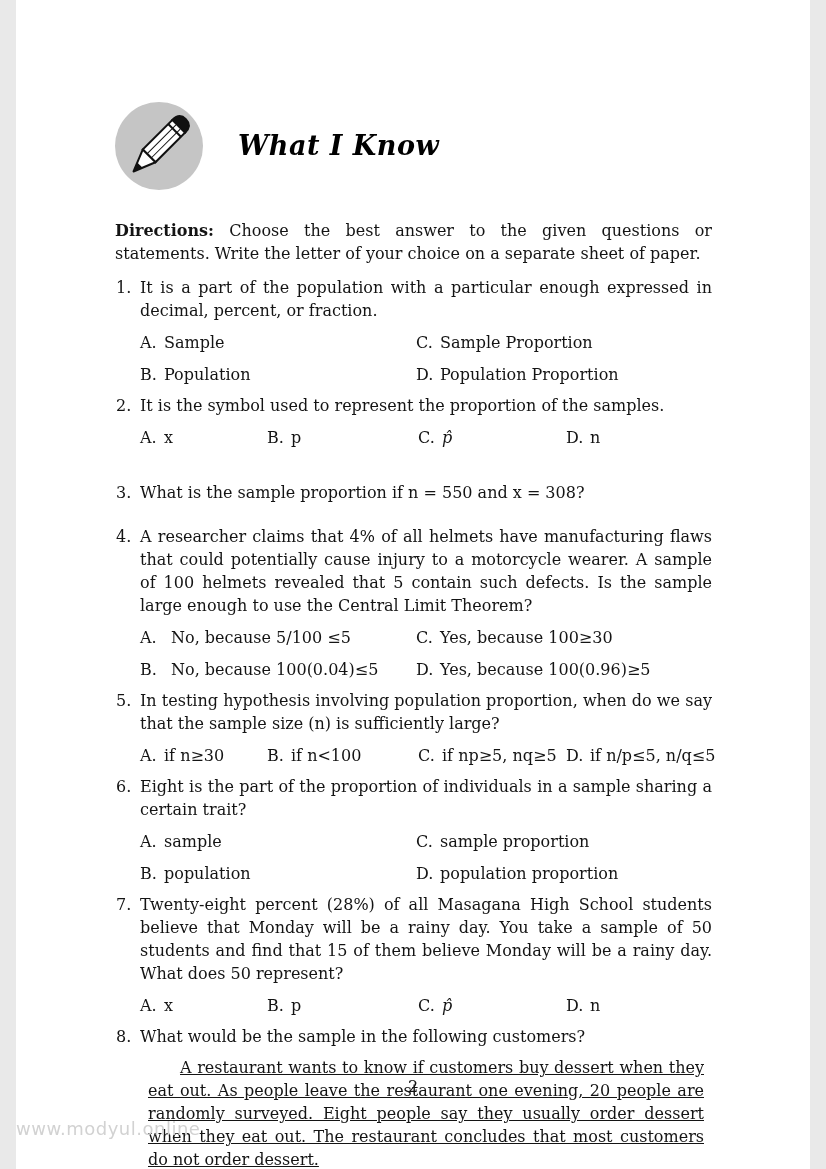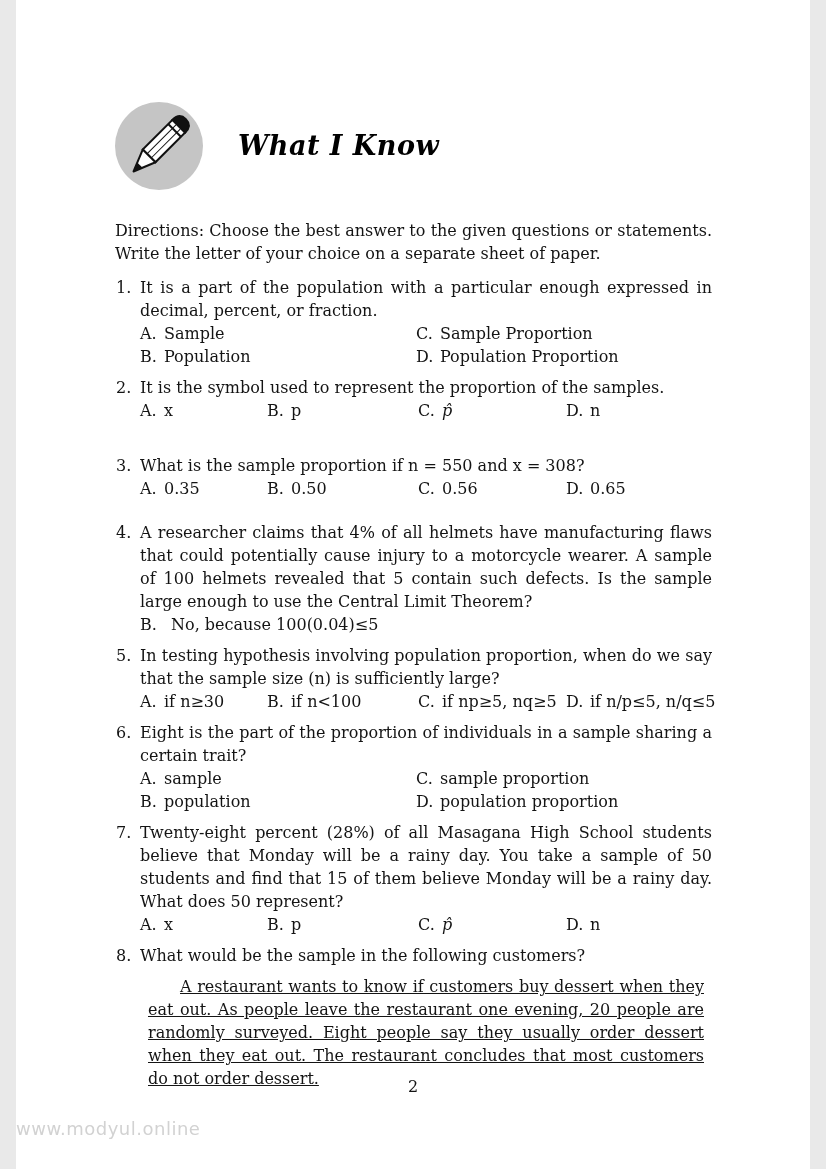--- a/index.html
+++ b/index.html
@@ -14,30 +14,30 @@
   
   .header { display:flex; align-items:center; margin-top:102px; }
   .icon-circle { width:88px; height:88px; flex:0 0 auto; display:block; }
   .page-title {
     margin-left:35px; font-size:27px; line-height:30px;
     font-weight:bold; font-style:italic; letter-spacing:0.5px; color:#000;
   }
 
   
   .directions { margin:29px 0 11px 0; text-align:justify; }
-  .directions .dlabel { font-weight:normal; }
+  .directions .dlabel { font-weight:bold; }
 
   
   .q { position:relative; padding-left:25px; margin-bottom:8px; }
   .q.sp-lg { margin-top:32px; }
   .q.sp-md { margin-top:21px; }
   .qnum { position:absolute; left:1px; top:0; }
   .qtext { margin:0; text-align:justify; }
   .qpara { margin:8px; text-align:justify; text-indent:32px;text-decoration:underline; }
-  .opts { display:grid; }
+  .opts { display:grid;margin-top:9px; }
   .opts.cols2 { grid-template-columns:276px 1fr; }
   .opts.cols4 { grid-template-columns:127px 151px 148px 1fr; }
   .opt { white-space:nowrap; }
   .lbl { display:inline-block; min-width:24px; }
   .lbl.w { min-width:31px; }
   .otext.math { font-style:italic; }
 
   
   .page-number {
     position:absolute; left:0; right:0; top:1075px;
@@ -95,33 +95,32 @@
           <div class="opt"><span class="lbl">A.</span><span class="otext">x</span></div>
           <div class="opt"><span class="lbl">B.</span><span class="otext">p</span></div>
           <div class="opt"><span class="lbl">C.</span><span class="otext math">p̂</span></div>
           <div class="opt"><span class="lbl">D.</span><span class="otext">n</span></div>
         </div>
       </div>
 
       <div class="q sp-lg">
         <span class="qnum">3.</span>
         <p class="qtext">What is the sample proportion if n = 550 and x = 308?</p>
-        <div class="opts cols4">
-          <div class="opt"><span class="lbl">A.</span><span class="otext">0.35</span></div>
-          <div class="opt"><span class="lbl">B.</span><span class="otext">0.50</span></div>
-          <div class="opt"><span class="lbl">C.</span><span class="otext">0.56</span></div>
-          <div class="opt"><span class="lbl">D.</span><span class="otext">0.65</span></div>
-        </div>
       </div>
 
       <div class="q sp-md">
         <span class="qnum">4.</span>
         <p class="qtext">A researcher claims that 4% of all helmets have manufacturing flaws that could potentially cause injury to a motorcycle wearer. A sample of 100 helmets revealed that 5 contain such defects. Is the sample large enough to use the Central Limit Theorem?</p>
         <div class="opts cols2">
+          <div class="opt"><span class="lbl w">A.</span><span class="otext">No, because 5/100 ≤5</span></div>
+          <div class="opt"><span class="lbl">C.</span><span class="otext">Yes, because 100≥30</span></div>
+        </div>
+        <div class="opts cols2">
           <div class="opt"><span class="lbl w">B.</span><span class="otext">No, because 100(0.04)≤5</span></div>
+          <div class="opt"><span class="lbl">D.</span><span class="otext">Yes, because 100(0.96)≥5</span></div>
         </div>
       </div>
 
       <div class="q">
         <span class="qnum">5.</span>
         <p class="qtext">In testing hypothesis involving population proportion, when do we say that the sample size (n) is sufficiently large?</p>
         <div class="opts cols4">
           <div class="opt"><span class="lbl">A.</span><span class="otext">if n≥30</span></div>
           <div class="opt"><span class="lbl">B.</span><span class="otext">if n&lt;100</span></div>
           <div class="opt"><span class="lbl">C.</span><span class="otext">if np≥5, nq≥5</span></div>

